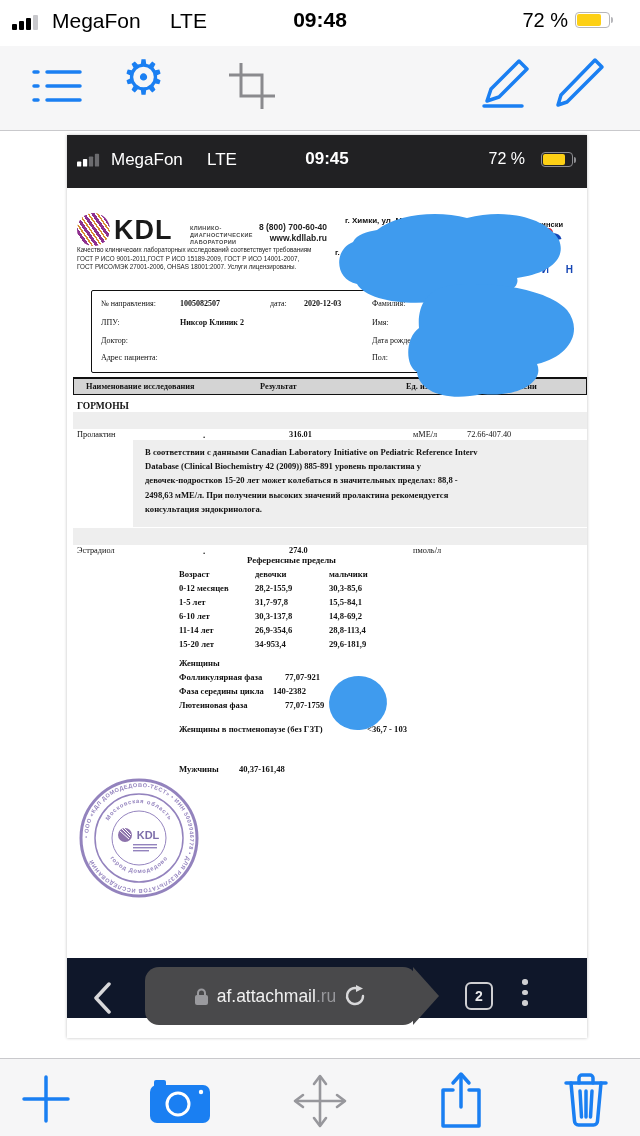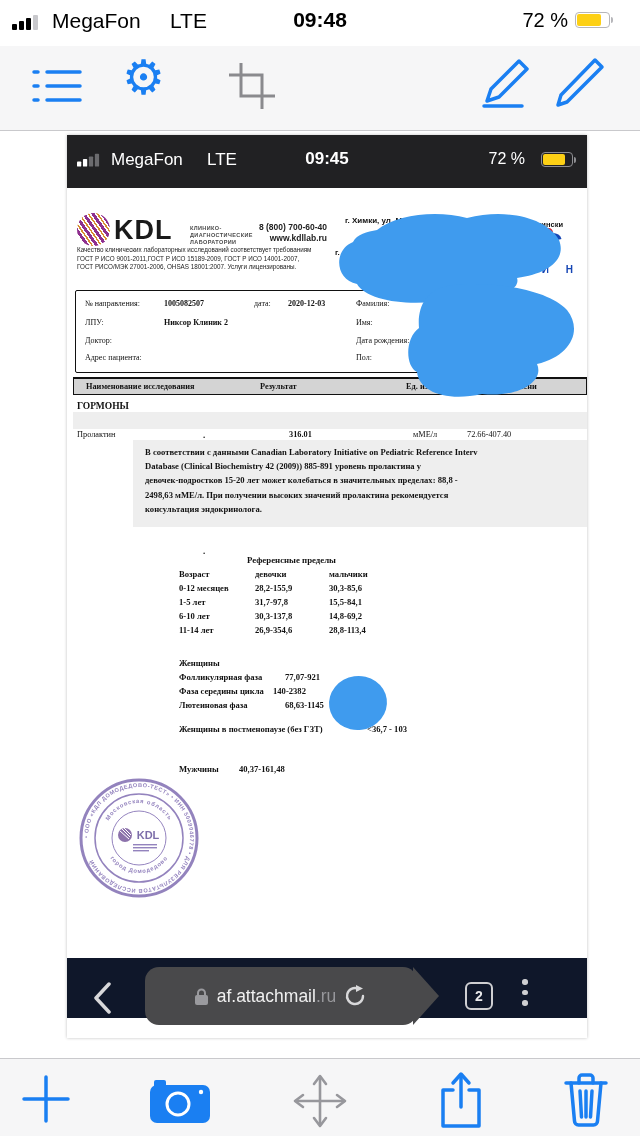--- a/index.html
+++ b/index.html
@@ -54,21 +54,21 @@
   .kdl-sub { position:absolute; left:123px; top:37px; font-family:"Liberation Sans",sans-serif; font-weight:700; font-size:5.5px; line-height:7px; letter-spacing:.4px; color:#4a4a4a; white-space:pre-line; }
   .kdl-contacts { position:absolute; left:168px; top:34px; width:92px; text-align:right; font-family:"Liberation Sans",sans-serif; font-weight:700; font-size:8.5px; line-height:11px; color:#222; }
   .addr1 { position:absolute; left:278px; top:28px; font-family:"Liberation Sans",sans-serif; font-weight:700; font-size:8px; }
   .addr2 { position:absolute; left:433px; top:32px; font-family:"Liberation Sans",sans-serif; font-weight:700; font-size:7.5px; white-space:nowrap; }
   .clinic-big { position:absolute; left:427px; top:38px; font-family:"Liberation Sans",sans-serif; font-weight:700; font-style:italic; font-size:32px; letter-spacing:0px; color:#1646b4; white-space:nowrap; }
   .clinic-letters { position:absolute; left:428px; top:76px; font-family:"Liberation Sans",sans-serif; font-weight:700; font-size:10px; letter-spacing:7px; color:#1646b4; white-space:nowrap; }
   .phone-frag { position:absolute; left:338px; top:82px; font-family:"Liberation Sans",sans-serif; font-weight:700; font-size:7.5px; color:#555; }
   .city-frag { position:absolute; left:268px; top:60px; font-family:"Liberation Sans",sans-serif; font-weight:700; font-size:8px; }
   .quality { position:absolute; left:10px; top:58px; width:262px; font-family:"Liberation Sans",sans-serif; font-size:6.3px; line-height:8.7px; color:#222; white-space:pre-line; }
 
-  .pbox { position:absolute; left:8px; top:102px; width:432px; height:83px; border:1.5px solid #111; border-radius:2px; font-size:8px; }
+  .pbox { position:absolute; left:24px; top:102px; width:432px; height:83px; border:1.5px solid #111; border-radius:2px; font-size:8px; }
   .pbox span { position:absolute; white-space:nowrap; }
   .pbox .b { font-weight:700; }
   .prow1 { top:8px; } .prow2 { top:27px; } .prow3 { top:45px; } .prow4 { top:62px; }
 
   .thead { position:absolute; left:6px; top:189px; width:514px; height:18px; background:#d4d4d4; border:1px solid #111; border-top:2.5px solid #111; border-bottom:1.5px solid #111; font-weight:700; font-size:8.3px; }
   .thead span { position:absolute; top:3px; white-space:nowrap; }
   .section-h { position:absolute; left:10px; top:213px; font-weight:700; font-size:9.5px; }
   .rrow { position:absolute; left:6px; width:514px; height:17px; background:#eee; font-size:8.3px; }
   .rrow span { position:absolute; top:18px; white-space:nowrap; }
   .rrow .res { font-weight:700; }
@@ -221,50 +221,58 @@
         </div>
         <span class="dot" style="top:242px">.</span>
         <div class="comment">
           <div>В соответствии с данными Canadian Laboratory Initiative on Pediatric Reference Interv
 Database (Clinical Biochemistry 42 (2009)) 885-891 уровень пролактина у
 девочек-подростков 15-20 лет может колебаться в значительных пределах: 88,8 -
 2498,63 мМЕ/л. При получении высоких значений пролактина рекомендуется
 консультация эндокринолога.</div>
         </div>
 
+        <div class="rrow" style="top:340px">
+          <span style="left:4px">Эстрадиол</span>
+          <span class="res" style="left:216px">274.0</span>
+          <span style="left:340px">пмоль/л</span>
+        </div>
         <span class="dot" style="top:358px">.</span>
 
         <div class="ref-title">Референсные пределы</div>
         <div class="ref-row" style="top:381px">
           <span>Возраст</span>
           <span class="c2">девочки</span>
           <span class="c3">мальчики</span>
         </div>
         <div class="ref-row" style="top:395px">
           <span>0-12 месяцев</span><span class="c2">28,2-155,9</span><span class="c3">30,3-85,6</span>
         </div>
         <div class="ref-row" style="top:409px">
           <span>1-5 лет</span><span class="c2">31,7-97,8</span><span class="c3">15,5-84,1</span>
         </div>
         <div class="ref-row" style="top:423px">
           <span>6-10 лет</span><span class="c2">30,3-137,8</span><span class="c3">14,8-69,2</span>
         </div>
         <div class="ref-row" style="top:437px">
           <span>11-14 лет</span><span class="c2">26,9-354,6</span><span class="c3">28,8-113,4</span>
         </div>
+        <div class="ref-row" style="top:451px">
+          <span>15-20 лет</span><span class="c2">34-953,4</span><span class="c3">29,6-181,9</span>
+        </div>
 
         <div class="ref-row" style="top:470px"><span>Женщины</span></div>
         <div class="ref-row" style="top:484px">
           <span>Фолликулярная фаза</span><span class="c2" style="left:106px">77,07-921</span>
         </div>
         <div class="ref-row" style="top:498px">
           <span>Фаза середины цикла</span><span class="c2" style="left:94px">140-2382</span>
         </div>
         <div class="ref-row" style="top:512px">
-          <span>Лютеиновая фаза</span><span class="c2" style="left:106px">68,63-1145</span>
+          <span>Лютеиновая фаза</span><span class="c2" style="left:106px">77,07-1759</span>
         </div>
 
         <div class="ref-row pm-row" style="top:536px">
           <span>Женщины в постменопаузе (без ГЗТ)</span><span class="c2">&lt;36,7 - 103</span>
         </div>
 
         <div class="ref-row men-row" style="top:576px">
           <span>Мужчины</span><span class="c2">40,37-161,48</span>
         </div>
 

